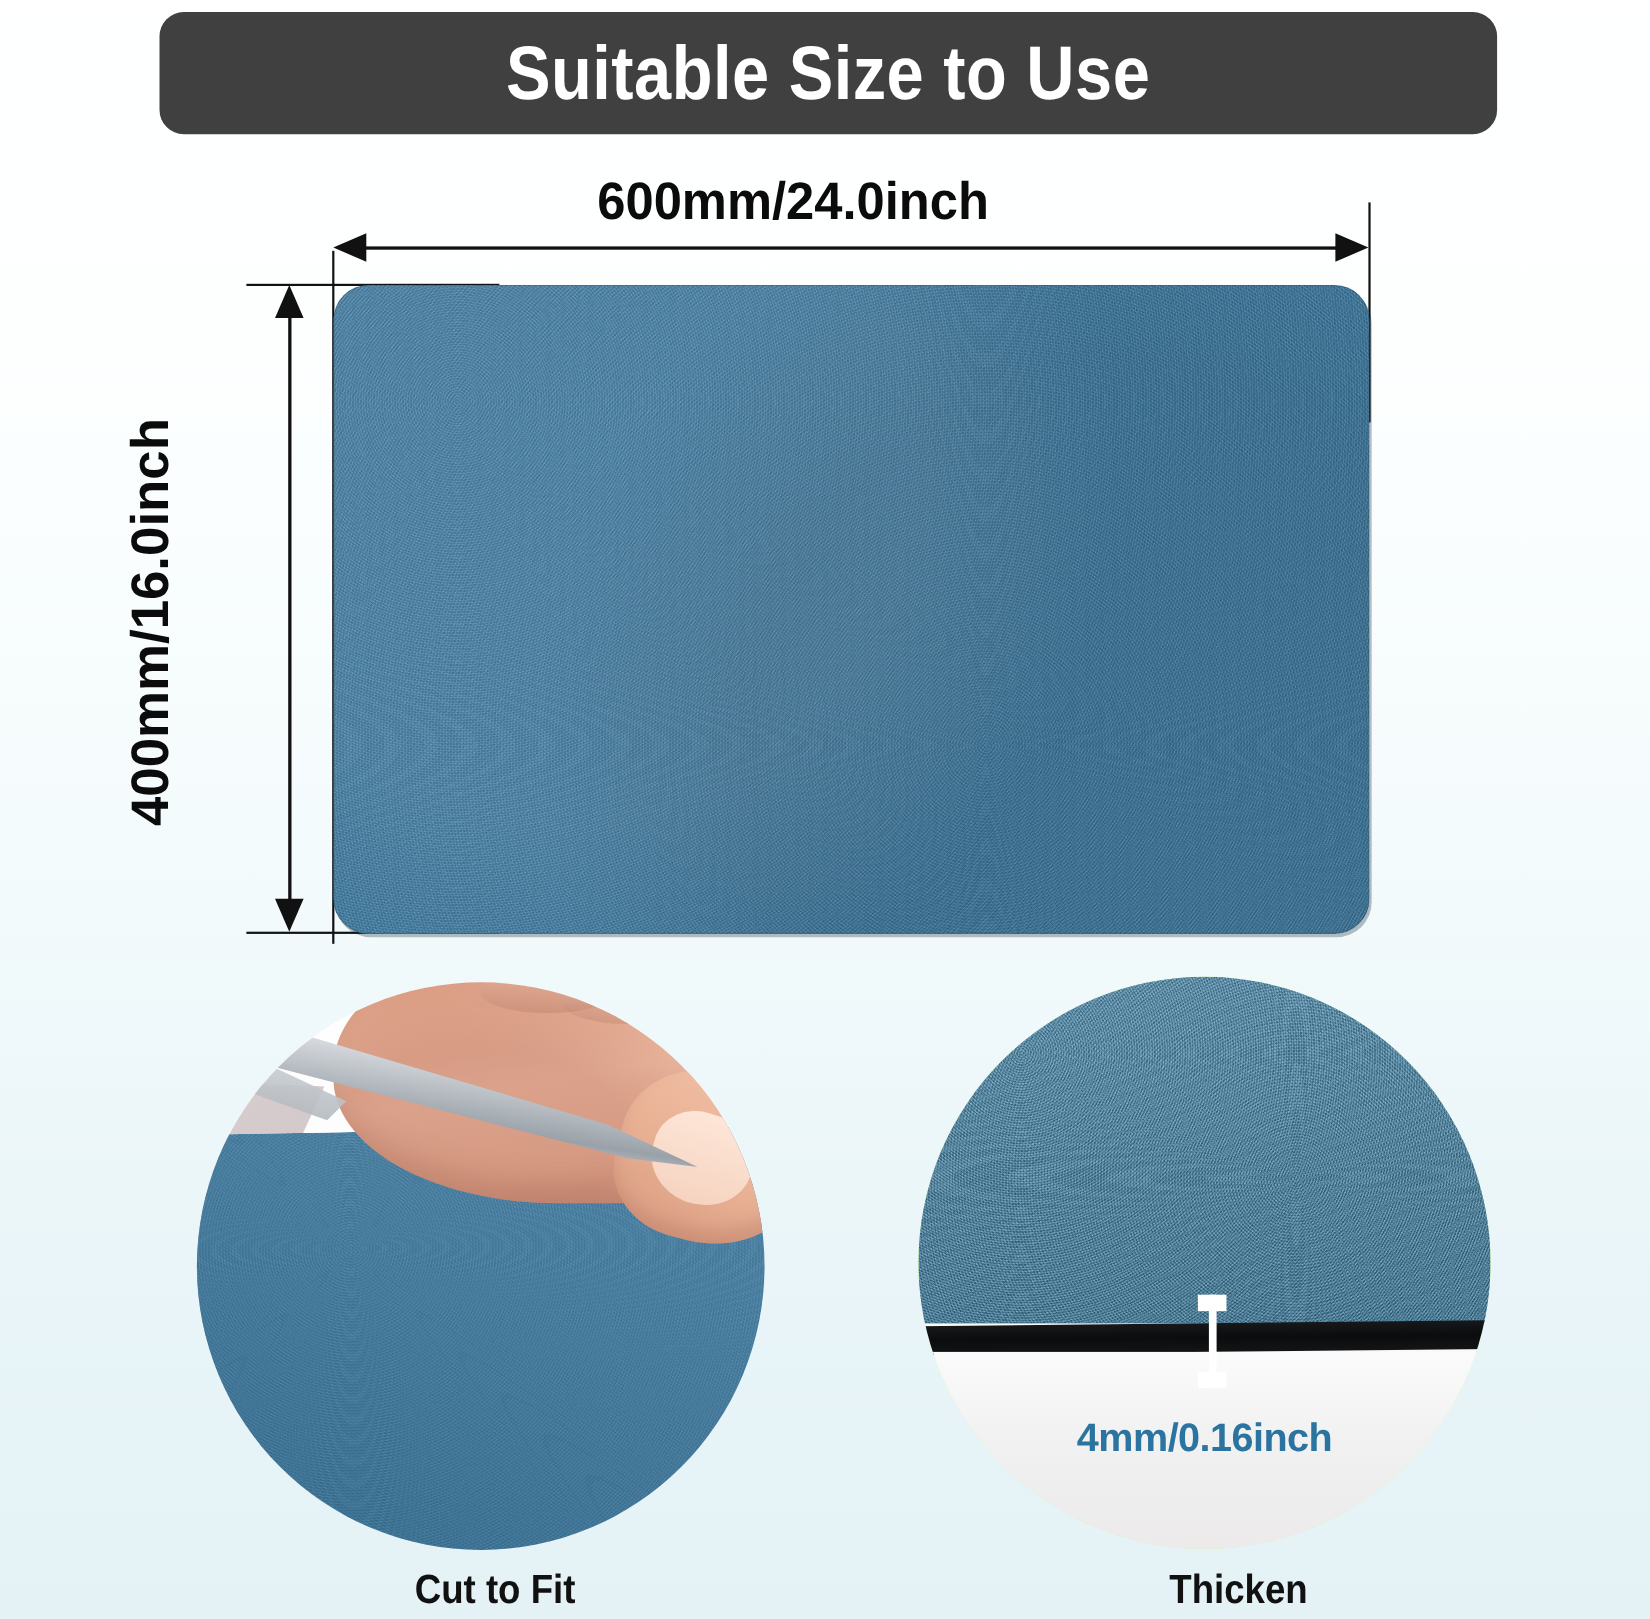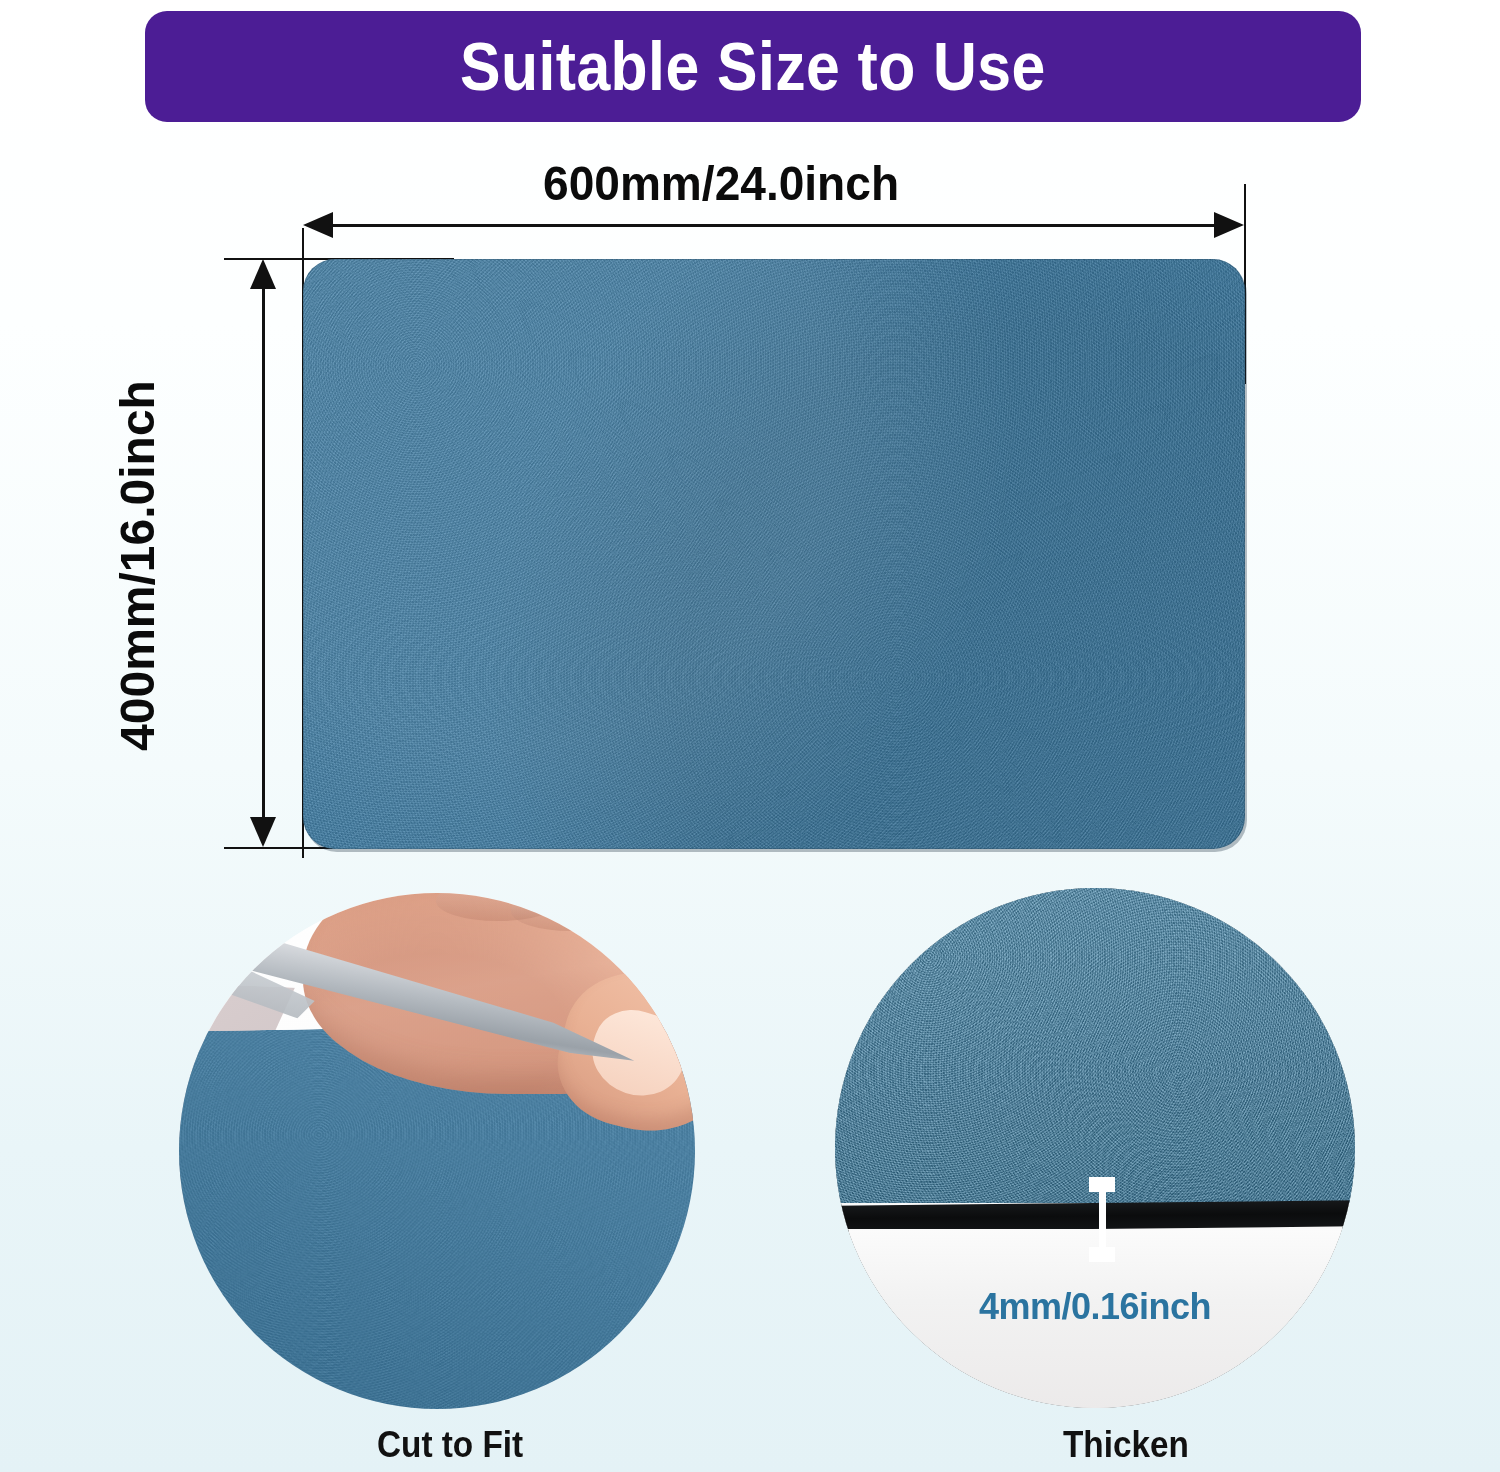--- a/index.html
+++ b/index.html
@@ -7,21 +7,21 @@
   body{
     width:1500px;height:1472px;position:relative;overflow:hidden;
     font-family:"Liberation Sans","DejaVu Sans",sans-serif;
     background:linear-gradient(180deg,#ffffff 0%,#fdffff 22%,#f4fbfc 52%,#e9f5f8 78%,#e4f2f6 100%);
   }
   #stage{position:absolute;inset:0;}
 
   
   .banner{
     position:absolute;left:145px;top:11px;width:1216px;height:111px;
-    border-radius:22px;background:#4c1d95;
+    border-radius:22px;background:#404040;
     display:flex;align-items:center;justify-content:center;
   }
   .banner-title{
     color:#ffffff;font-size:69px;font-weight:700;letter-spacing:0.5px;
     transform:scaleX(0.88);transform-origin:center;white-space:nowrap;
     font-family:"Liberation Sans","DejaVu Sans",sans-serif;
   }
 
   
   .mat{
@@ -79,21 +79,21 @@
     position:absolute;left:-123px;top:538px;width:520px;
     font-size:48px;font-weight:700;color:#0b0b0b;white-space:nowrap;text-align:center;
     transform:rotate(-90deg);transform-origin:center center;
   }
 
   
   .circle{
     position:absolute;border-radius:50%;overflow:hidden;
   }
   .circle-cut{left:179px;top:893px;width:516px;height:516px;background:#fdfdfd;}
-  .circle-thick{left:835px;top:888px;width:520px;height:520px;background:#000000;}
+  .circle-thick{left:835px;top:888px;width:520px;height:520px;background:#bef264;}
 
   
   .cut-bg{position:absolute;inset:0;background:linear-gradient(160deg,#ffffff 0%,#fbfbfb 55%,#f2f4f5 100%);}
   .cut-mat{
     position:absolute;left:-8%;top:26%;width:118%;height:82%;
     background-color:#3b7aa2;
     background-image:
       repeating-radial-gradient(circle at 30% 25%, rgba(255,255,255,0.05) 0 1.2px, rgba(0,0,0,0.045) 1.2px 2.6px),
       repeating-linear-gradient(35deg, rgba(255,255,255,0.03) 0 1px, rgba(0,0,0,0.035) 1px 2.8px),
       linear-gradient(200deg, rgba(255,255,255,0.10) 0%, rgba(0,0,0,0.10) 100%);

